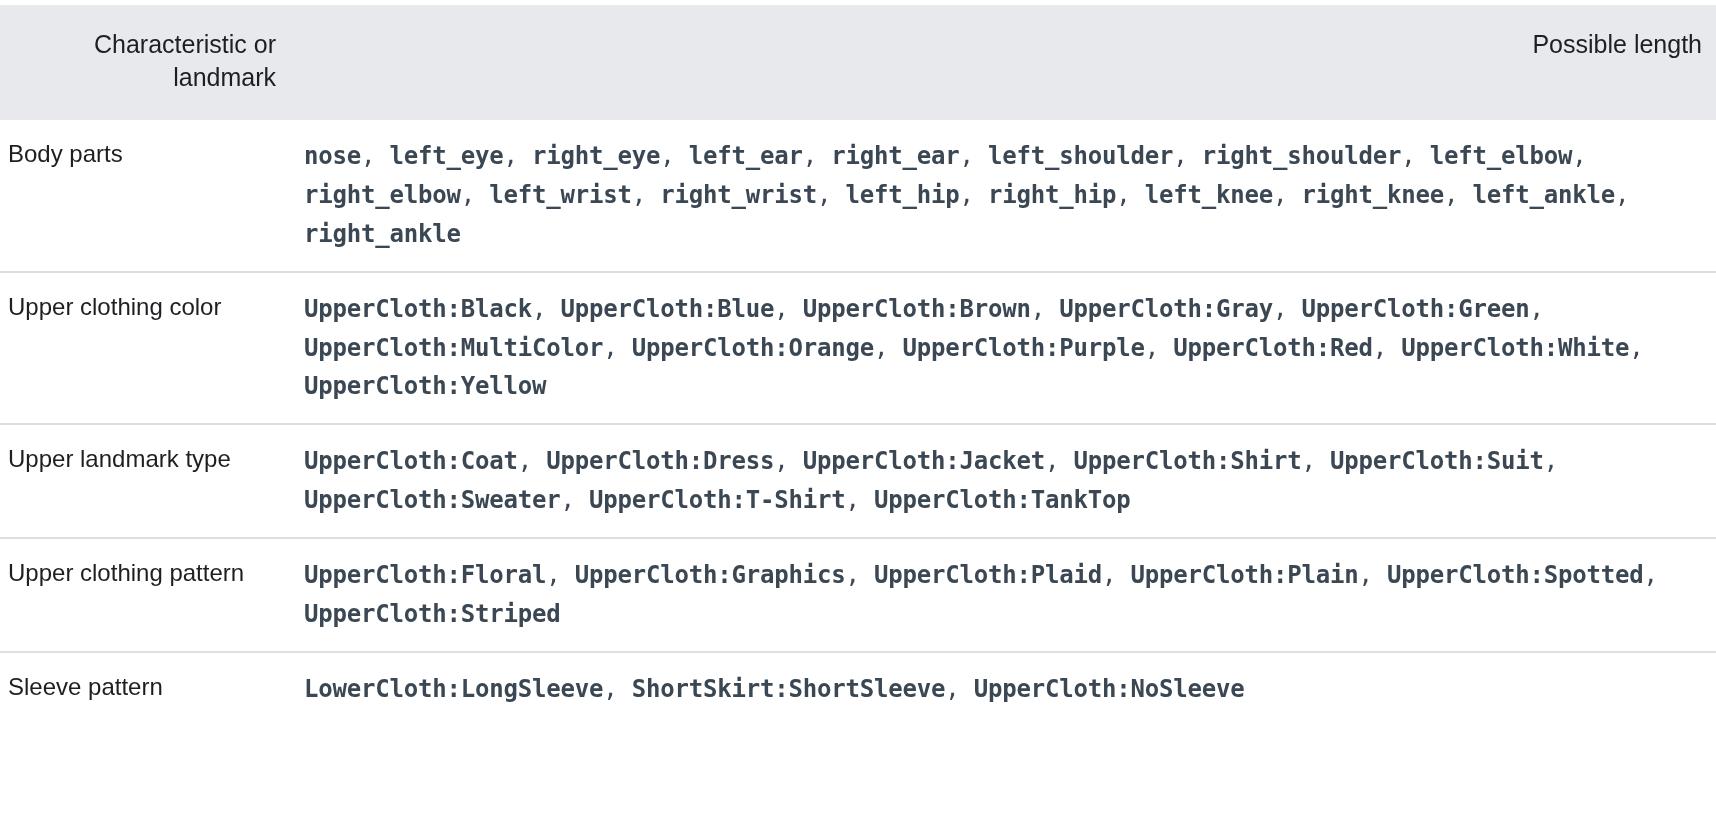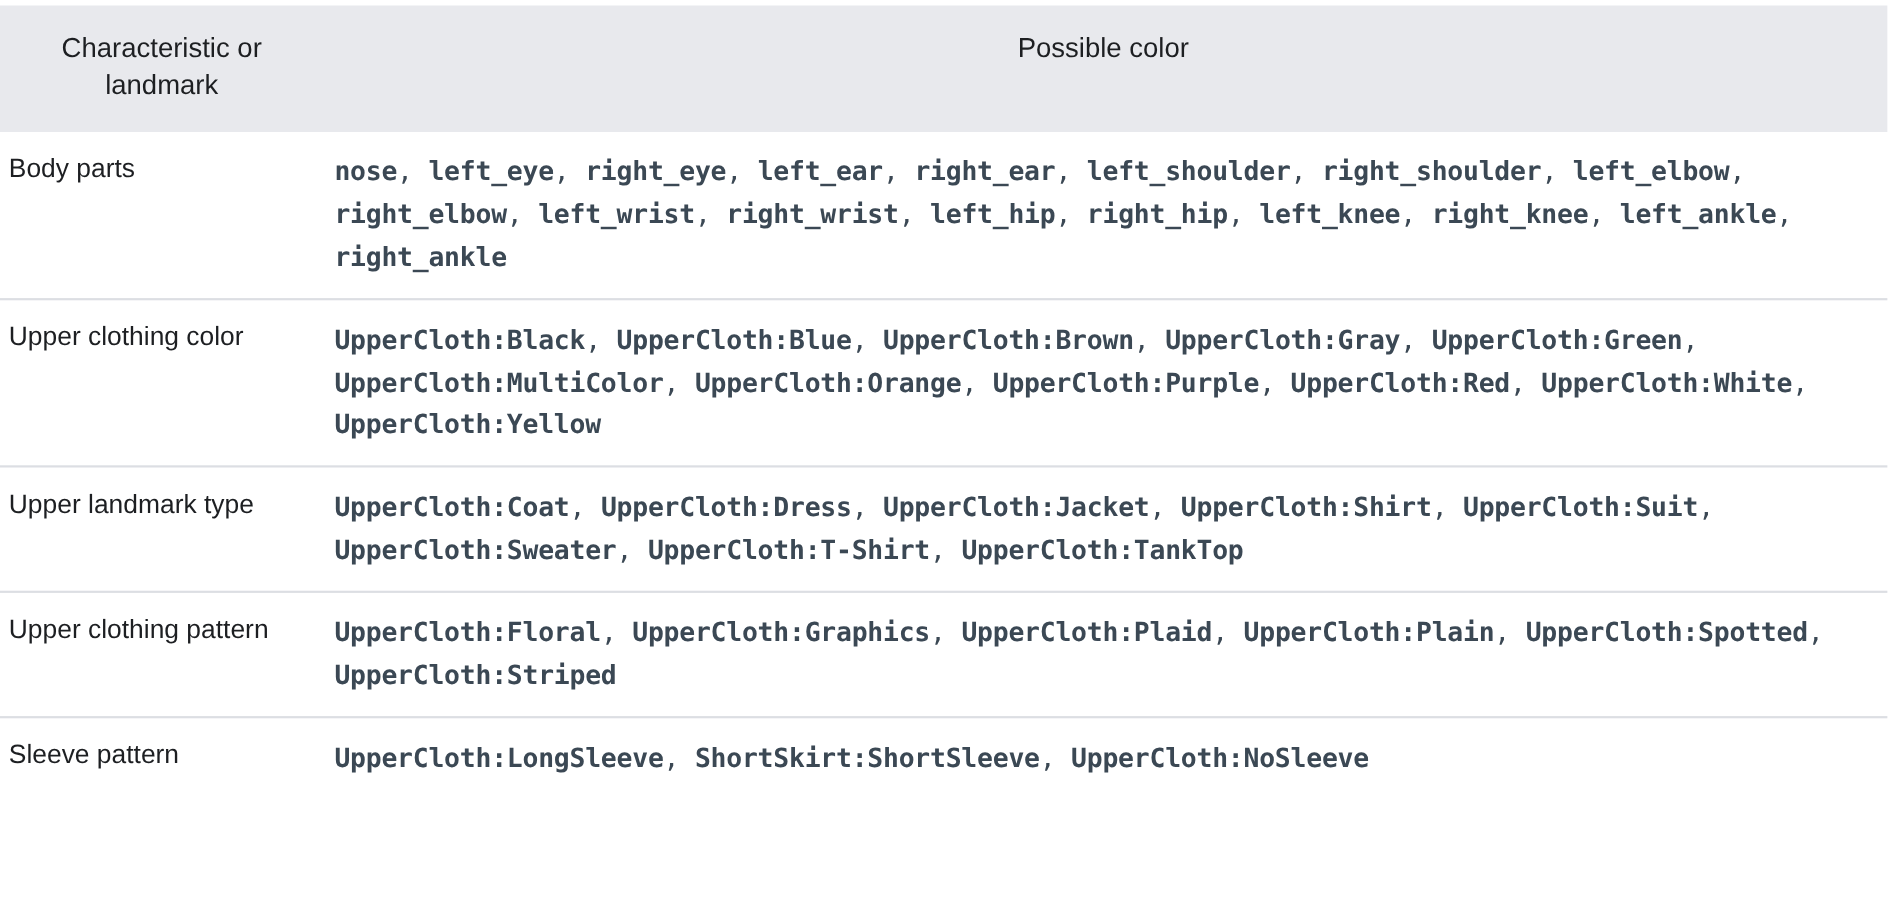--- a/index.html
+++ b/index.html
@@ -24,21 +24,21 @@
   .top-strip {
     height: 5px;
     background: #ffffff;
   }
 
   
   thead tr {
     background: #e8e9ed;
   }
   thead th {
-    text-align: center;
+    text-align: right;
     vertical-align: top;
     font-weight: 400;
     font-size: 25px;
     line-height: 1.32;
     color: #1d1f22;
     padding: 23px 14px 26px 14px;
     border: 0;
   }
   th.col-label { width: 290px; padding-left: 18px; }
   th.col-values { width: 1426px; padding-left: 14px; }
@@ -94,21 +94,21 @@
 <div class="top-strip"></div>
 
 <table class="doc-table">
   <colgroup>
     <col style="width:290px">
     <col style="width:1426px">
   </colgroup>
   <thead>
     <tr>
       <th class="col-label">Characteristic or landmark</th>
-      <th class="col-values">Possible color</th>
+      <th class="col-values">Possible length</th>
     </tr>
   </thead>
   <tbody>
     <tr>
       <td class="cell-label">Body parts</td>
       <td class="cell-values"><span>nose</span><span class="sep">, </span><span>left_eye</span><span class="sep">, </span><span>right_eye</span><span class="sep">, </span><span>left_ear</span><span class="sep">, </span><span>right_ear</span><span class="sep">, </span><span>left_shoulder</span><span class="sep">, </span><span>right_shoulder</span><span class="sep">, </span><span>left_elbow</span><span class="sep">, </span><span>right_elbow</span><span class="sep">, </span><span>left_wrist</span><span class="sep">, </span><span>right_wrist</span><span class="sep">, </span><span>left_hip</span><span class="sep">, </span><span>right_hip</span><span class="sep">, </span><span>left_knee</span><span class="sep">, </span><span>right_knee</span><span class="sep">, </span><span>left_ankle</span><span class="sep">, </span><span>right_ankle</span></td>
     </tr>
     <tr>
       <td class="cell-label">Upper clothing color</td>
       <td class="cell-values"><span>UpperCloth:Black</span><span class="sep">, </span><span>UpperCloth:Blue</span><span class="sep">, </span><span>UpperCloth:Brown</span><span class="sep">, </span><span>UpperCloth:Gray</span><span class="sep">, </span><span>UpperCloth:Green</span><span class="sep">, </span><span>UpperCloth:MultiColor</span><span class="sep">, </span><span>UpperCloth:Orange</span><span class="sep">, </span><span>UpperCloth:Purple</span><span class="sep">, </span><span>UpperCloth:Red</span><span class="sep">, </span><span>UpperCloth:White</span><span class="sep">, </span><span>UpperCloth:Yellow</span></td>
@@ -116,16 +116,16 @@
     <tr>
       <td class="cell-label">Upper landmark type</td>
       <td class="cell-values"><span>UpperCloth:Coat</span><span class="sep">, </span><span>UpperCloth:Dress</span><span class="sep">, </span><span>UpperCloth:Jacket</span><span class="sep">, </span><span>UpperCloth:Shirt</span><span class="sep">, </span><span>UpperCloth:Suit</span><span class="sep">, </span><span>UpperCloth:Sweater</span><span class="sep">, </span><span>UpperCloth:T-Shirt</span><span class="sep">, </span><span>UpperCloth:TankTop</span></td>
     </tr>
     <tr>
       <td class="cell-label">Upper clothing pattern</td>
       <td class="cell-values"><span>UpperCloth:Floral</span><span class="sep">, </span><span>UpperCloth:Graphics</span><span class="sep">, </span><span>UpperCloth:Plaid</span><span class="sep">, </span><span>UpperCloth:Plain</span><span class="sep">, </span><span>UpperCloth:Spotted</span><span class="sep">, </span><span>UpperCloth:Striped</span></td>
     </tr>
     <tr>
       <td class="cell-label">Sleeve pattern</td>
-      <td class="cell-values"><span>UpperCloth:LongSleeve</span><span class="sep">, </span><span>ShortSkirt:ShortSleeve</span><span class="sep">, </span><span>UpperCloth:NoSleeve</span></td>
+      <td class="cell-values"><span>LowerCloth:LongSleeve</span><span class="sep">, </span><span>ShortSkirt:ShortSleeve</span><span class="sep">, </span><span>UpperCloth:NoSleeve</span></td>
     </tr>
   </tbody>
 </table>
 
 </body></html>

